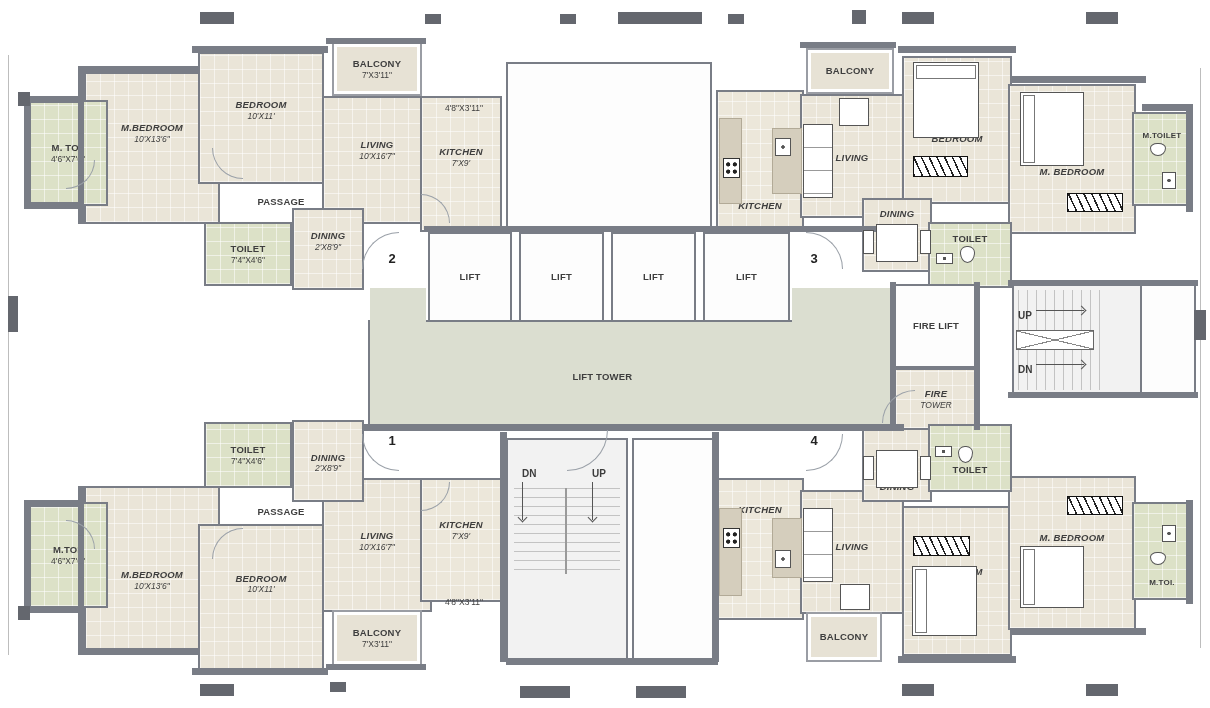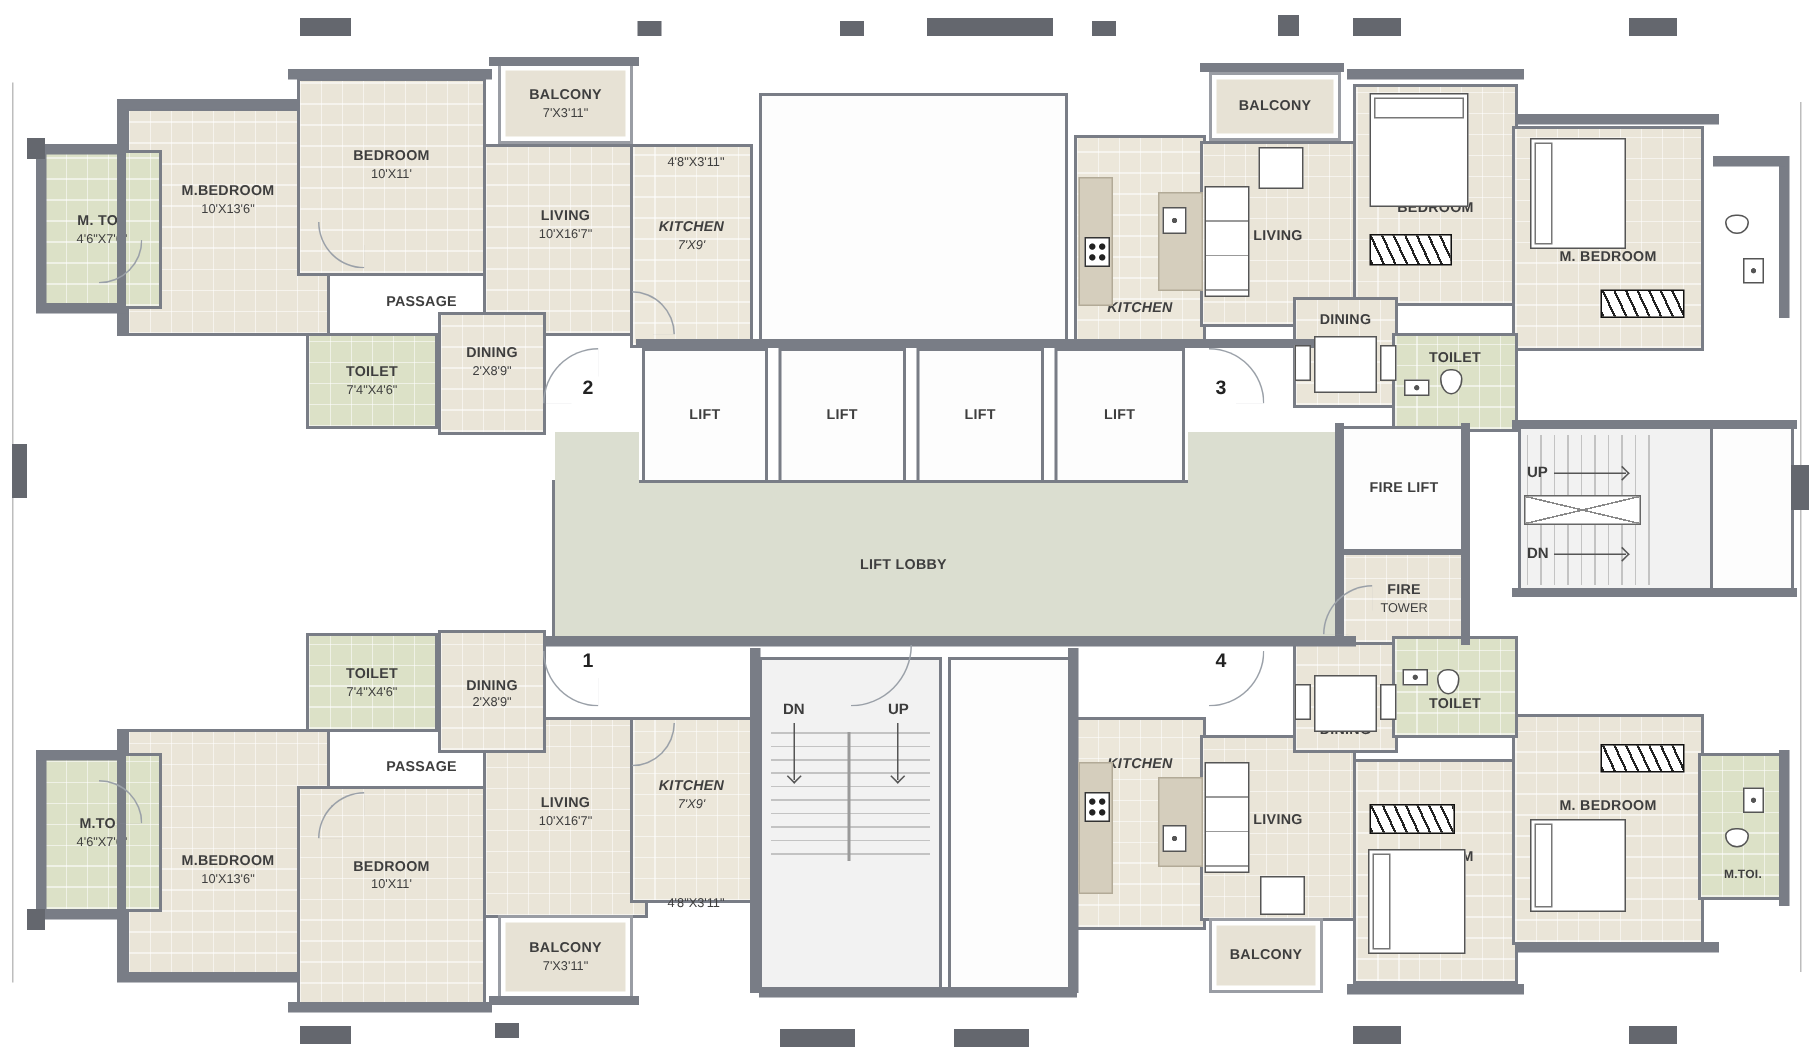--- a/index.html
+++ b/index.html
@@ -1,40 +1,40 @@
 <!DOCTYPE html>
 <html style="--wall: #797d86; --walldark: #64676e; --walllight: #9a9da4; --beige: #eae5d8; --tile: #ece7da; --green: #dce1c7; --lobby: #dbded0; --white: #fdfdfd; --stairfill: #f2f2f2; --balcony: #e7e2d5; --counter: #d5cebd; --text: #3e3e3e;"><head>
 <meta charset="utf-8">
 <style>
   html,body{margin:0;padding:0;background:#fff;}
   .plan{position:relative;width:1210px;height:708px;background:#ffffff;overflow:hidden;
         font-family:"Liberation Sans",sans-serif;}
   .room{position:absolute;box-sizing:border-box;border:2.5px solid var(--wall);}
-  .fill-beige{background:var(--beige);}
+  .fill-beige{background:var(--beige);font-style:italic;}
   .fill-tile{background:var(--tile);font-style:italic;}
   .fill-green{background:var(--green);}
   .fill-lobby{background:var(--lobby);}
   .fill-white{background:var(--white);}
   .fill-stairs{background:var(--stairfill);}
   .fill-balcony{background:var(--balcony);border:2px solid var(--walllight);box-shadow:inset 0 0 0 3px #ffffff;}
   .fill-none{background:transparent;border:none;}
   .tiled{background-image:
      repeating-linear-gradient(0deg,rgba(255,255,255,.55) 0 1px,transparent 1px 14px),
      repeating-linear-gradient(90deg,rgba(255,255,255,.55) 0 1px,transparent 1px 14px);}
   .rlabel{position:absolute;transform:translate(-50%,-50%);text-align:center;color:var(--text);white-space:nowrap;pointer-events:none;}
   .rname{display:block;font-size:9.5px;font-weight:600;line-height:1.25;letter-spacing:.2px;}
   .rdim{display:block;font-size:8.5px;font-weight:500;line-height:1.25;}
   .small .rname{font-size:8px;}
   .wall{position:absolute;background:var(--wall);}
   .col{position:absolute;background:var(--walldark);}
   .edge{position:absolute;background:#bdbdbd;}
   .treads-h{position:absolute;background-image:repeating-linear-gradient(180deg,#c3c3c3 0 1px,transparent 1px 9px);}
   .treads-v{position:absolute;background-image:repeating-linear-gradient(90deg,#c3c3c3 0 1px,transparent 1px 9px);}
   .divider{position:absolute;background:#9a9a9a;}
-  .slabel{position:absolute;display:flex;align-items:center;color:#3c3c3c;font-size:10px;font-weight:600;}
+  .slabel{position:absolute;display:flex;color:#3c3c3c;font-size:10px;font-weight:600;}
   .slabel.d{flex-direction:column;}
   .arr-r{width:48px;height:0;border-top:1.2px solid #555;position:relative;margin-left:4px;}
   .arr-r:after{content:'';position:absolute;right:-1px;top:-4px;width:6px;height:6px;border:solid #555;border-width:1.2px 1.2px 0 0;transform:rotate(45deg);}
   .arr-d{width:0;height:38px;border-left:1.2px solid #555;position:relative;margin-top:3px;}
   .arr-d:after{content:'';position:absolute;bottom:-1px;left:-4px;width:6px;height:6px;border:solid #555;border-width:0 1.2px 1.2px 0;transform:rotate(45deg);}
   .marker{position:absolute;transform:translate(-50%,-50%);font-size:13px;font-weight:bold;color:#222;}
   .door{position:absolute;}
   .f{position:absolute;box-sizing:border-box;}
   .f-bed{background:#fff;border:1.3px solid #555;}
   .pillow{position:absolute;border:1px solid #777;background:#fff;}
@@ -134,20 +134,25 @@
     <div class="room fill-beige tiled" style="left: 902px; top: 56px; width: 110px; height: 148px;">
       <div class="rlabel" style="left: 50%; top: 56%;">
         <div class="rname">BEDROOM</div>
       </div>
     </div>
     <div class="room fill-beige tiled" style="left: 1008px; top: 84px; width: 128px; height: 150px;">
       <div class="rlabel" style="left: 50%; top: 59%;">
         <div class="rname">M. BEDROOM</div>
       </div>
     </div>
+    <div class="room fill-green tiled small" style="left: 1132px; top: 112px; width: 60px; height: 94px;">
+      <div class="rlabel" style="left: 50%; top: 24%;">
+        <div class="rname">M.TOILET</div>
+      </div>
+    </div>
     <div class="room fill-beige tiled" style="left: 862px; top: 198px; width: 70px; height: 74px;">
       <div class="rlabel" style="left: 50%; top: 20%;">
         <div class="rname">DINING</div>
       </div>
     </div>
     <div class="room fill-green tiled" style="left: 928px; top: 222px; width: 84px; height: 66px;">
       <div class="rlabel" style="left: 50%; top: 24%;">
         <div class="rname">TOILET</div>
       </div>
     </div>
@@ -171,21 +176,21 @@
         <div class="rname">LIFT</div>
       </div>
     </div>
     <div class="room fill-white" style="left: 703px; top: 232px; width: 87px; height: 90px;">
       <div class="rlabel" style="left: 50%; top: 50%;">
         <div class="rname">LIFT</div>
       </div>
     </div>
     <div class="room fill-lobby" style="left: 368px; top: 320px; width: 532px; height: 108px;">
       <div class="rlabel" style="left: 44%; top: 53%;">
-        <div class="rname">LIFT LOBBY</div>
+        <div class="rname">LIFT TOWER</div>
       </div>
     </div>
     <div class="room fill-lobby" style="left: 370px; top: 288px; width: 56px; height: 36px; border: none;"></div>
     <div class="room fill-lobby" style="left: 792px; top: 288px; width: 106px; height: 36px; border: none;"></div>
     <div class="room fill-beige tiled" style="left: 894px; top: 368px; width: 84px; height: 62px;">
       <div class="rlabel" style="left: 50%; top: 50%;">
         <div class="rname">FIRE</div>
         <div class="rdim">TOWER</div>
       </div>
     </div>

